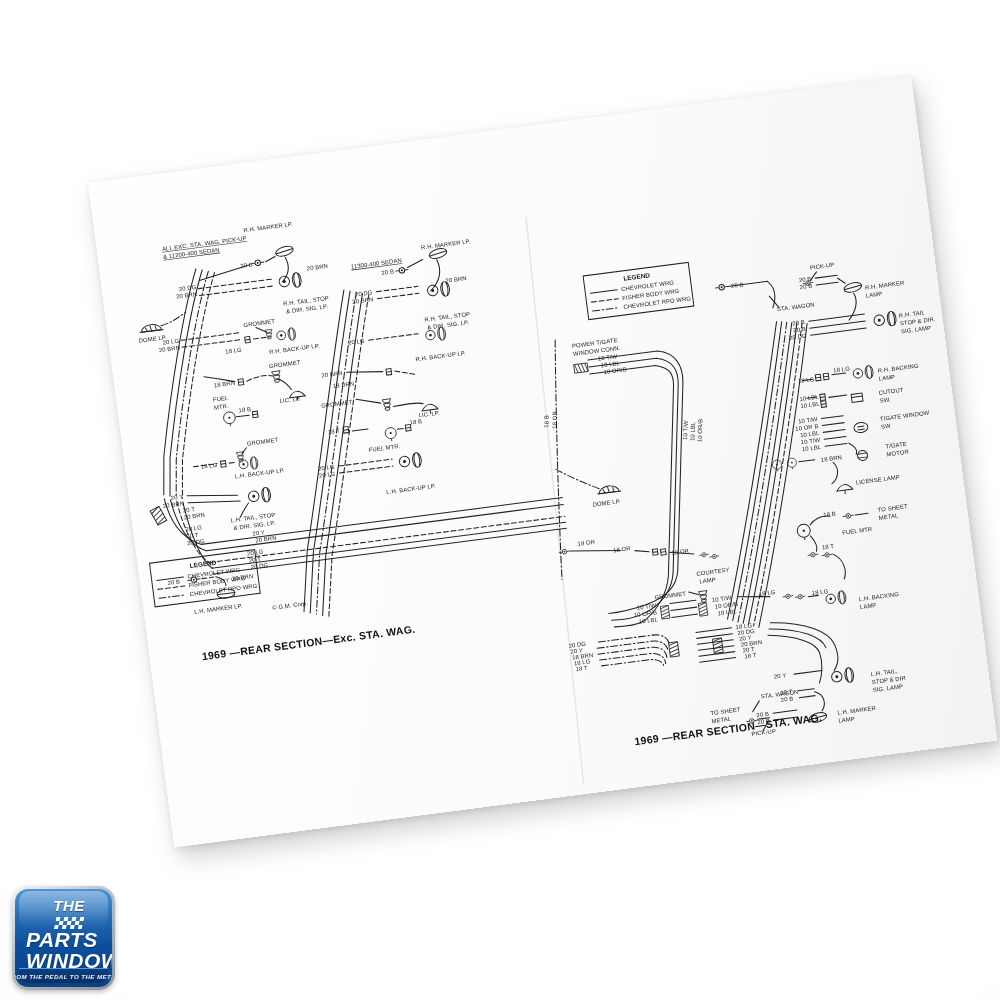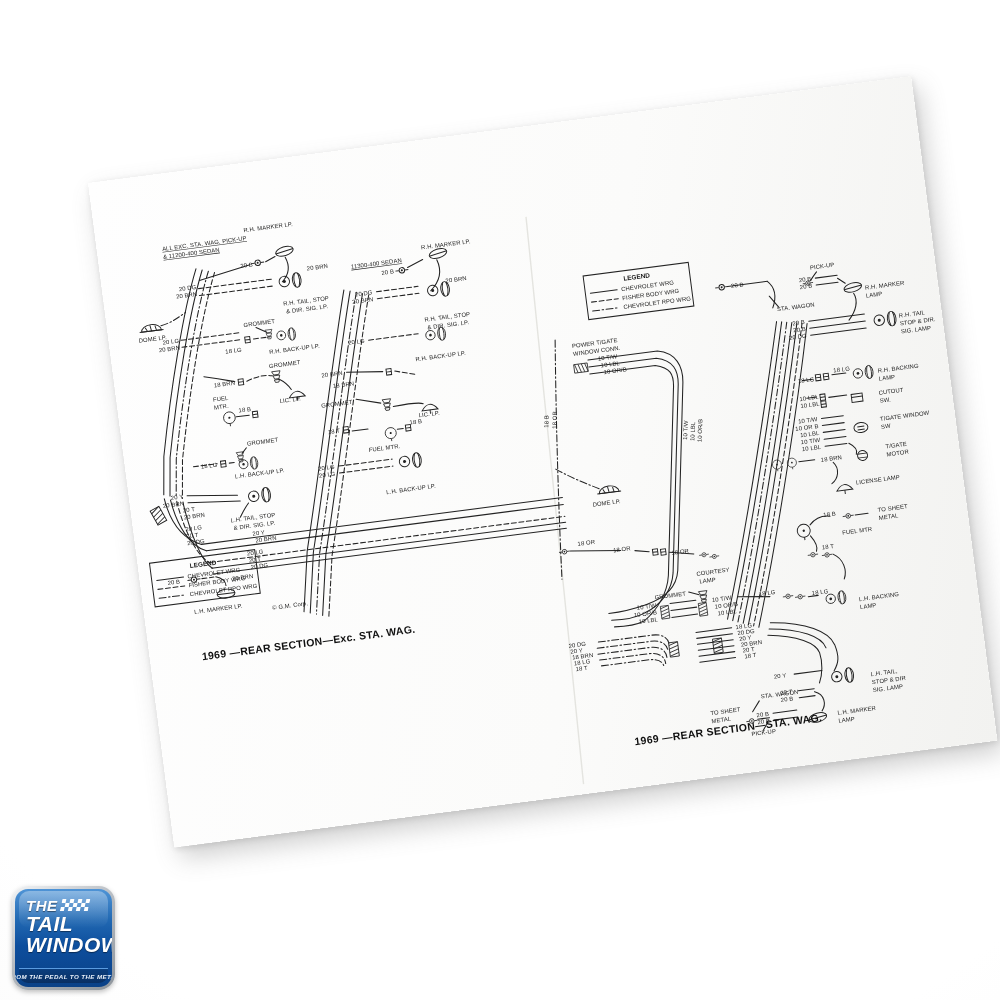--- a/index.html
+++ b/index.html
@@ -26,21 +26,21 @@
   
   .logo{position:absolute;left:12px;top:886px;width:103px;height:104px;}
   .logo-frame{width:100%;height:100%;border-radius:16px;padding:3px;box-sizing:border-box;
     background:linear-gradient(145deg,#f2f4f6,#b7bcc2 45%,#8e959c);
     box-shadow:0 2px 5px rgba(0,0,0,.25);}
   .logo-inner{position:relative;width:100%;height:100%;border-radius:13px;overflow:hidden;
     background:linear-gradient(180deg,#4f94d6 0%,#2168b2 32%,#0d4e9d 58%,#0a4187 100%);}
   .logo-inner::before{content:"";position:absolute;left:4%;top:2%;width:92%;height:38%;
     background:linear-gradient(180deg,rgba(255,255,255,.35),rgba(255,255,255,0));
     border-radius:10px;pointer-events:none;}
-  .the-row{display:flex;align-items:center;gap:3px;margin:8px 0 0 11px;position:relative;}
+  .the-row{display:flex;align-items:center;gap:3px;margin:8px 0 0 11px;position:relative;flex-direction:column;}
   .the{font-style:italic;font-weight:900;font-size:15px;color:#fff;
     text-shadow:0 1px 1px rgba(0,0,0,.45);letter-spacing:.5px;}
   .flag{transform:skewX(-12deg);}
   .big{font-style:italic;font-weight:900;font-size:21px;color:#fff;margin-left:11px;
     line-height:.98;letter-spacing:.5px;text-shadow:0 1px 1px rgba(0,0,0,.45);position:relative;}
   .tm{font-size:6px;vertical-align:super;font-style:normal;font-weight:700;}
   .banner{position:absolute;left:4px;right:4px;bottom:4px;height:14px;border-radius:0 0 9px 9px;
     background:linear-gradient(#0b3e7e,#092f63);border-top:1px solid #5a9be0;
     display:flex;align-items:center;justify-content:center;}
   .banner span{font-size:6.2px;font-style:italic;font-weight:700;color:#e8f0fa;letter-spacing:.4px;white-space:nowrap;}
@@ -524,21 +524,21 @@
               <rect x="4" y="4" width="4" height="4"></rect>
                 <rect x="12" y="4" width="4" height="4"></rect>
                 <rect x="20" y="4" width="4" height="4"></rect>
               <rect x="0" y="8" width="4" height="4"></rect>
                 <rect x="8" y="8" width="4" height="4"></rect>
                 <rect x="16" y="8" width="4" height="4"></rect>
                 <rect x="24" y="8" width="4" height="4"></rect>
             </g>
           </svg>
         </div>
-        <div class="big">TAIL</div>
+        <div class="big">PARTS</div>
         <div class="big"><span>WINDOW</span><span class="tm">™</span></div>
         <div class="banner">
           <span>FROM THE PEDAL TO THE METAL</span>
         </div>
       </div>
     </div>
   </div>
 </div>
 
 </body></html>

